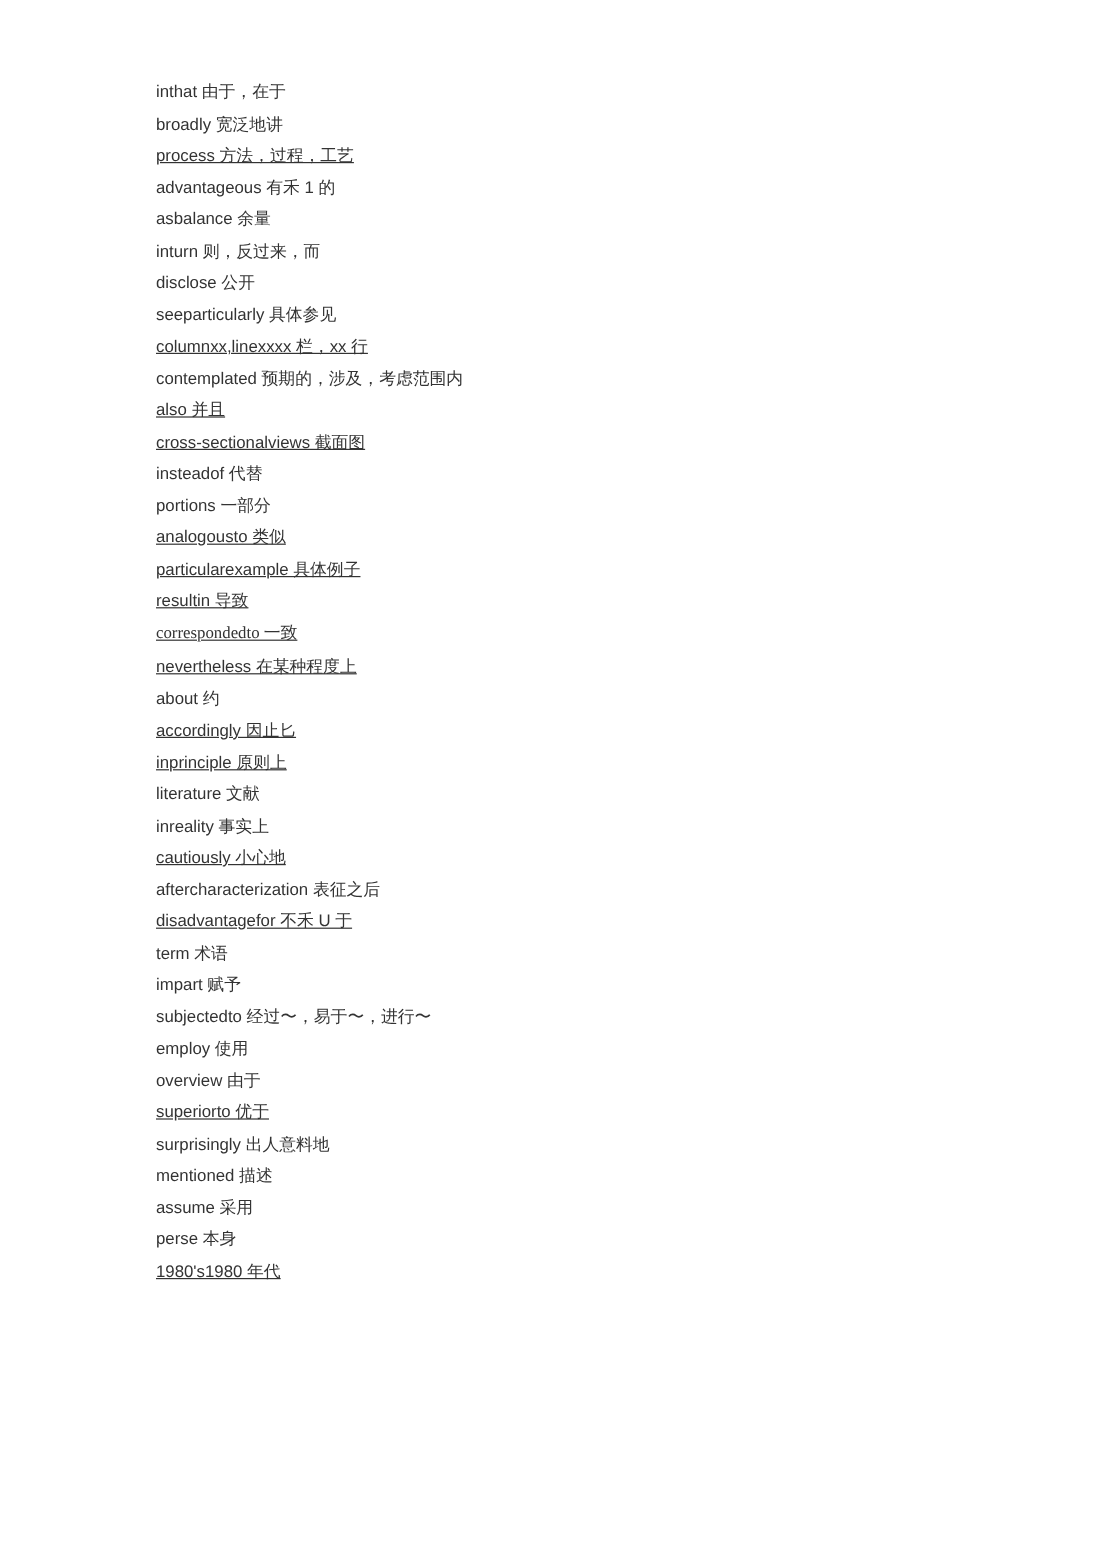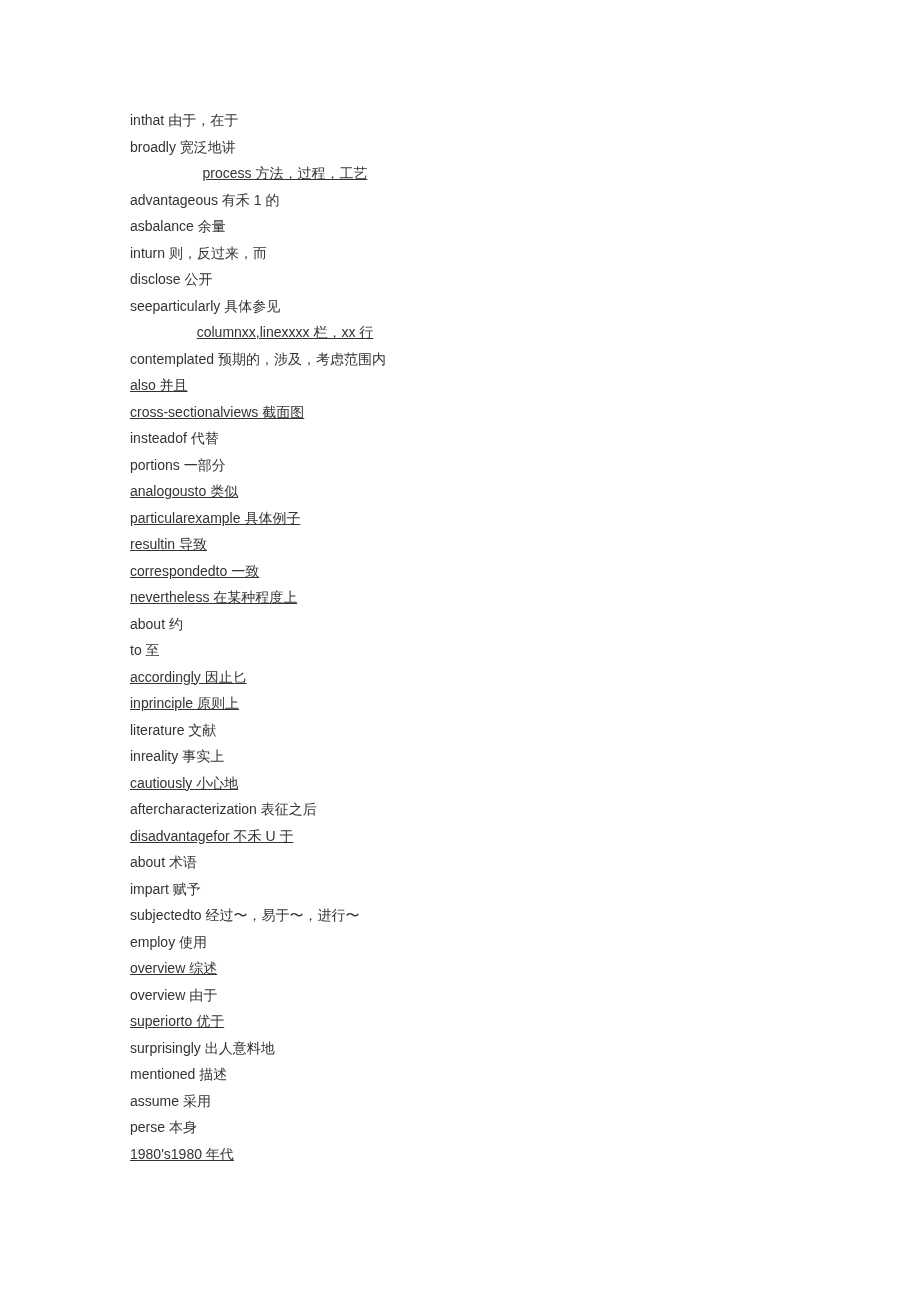--- a/index.html
+++ b/index.html
@@ -5,34 +5,34 @@
   body {
     margin: 0;
     padding: 0;
     background: #fff;
     font-family: Arial, "Microsoft YaHei", sans-serif;
     font-size: 14px;
     color: #333;
     width: 920px;
   }
   .page {
-    padding: 107px 0 0 130px;
+    padding: 63px 0 0 130px;
     width: 340px;
   }
   .entry {
     line-height: 26.5px;
     white-space: nowrap;
   }
   .underlined {
     text-decoration: underline;
     display: inline-block;
   }
-  .underlined.long-a { min-width: 310px; text-align: center; }
+  .underlined.long-a { min-width: 310px; }
   .underlined.long-b { min-width: 250px; }
-  .underlined.long-f { min-width: 305px; }
+  .underlined.long-f { min-width: 305px; font-family: Liberation Serif, serif; }
 </style>
 </head>
 <body>
 
 <div class="page" id="list">
     <div class="entry"><span>inthat 由于，在于</span></div>
     <div class="entry"><span>broadly 宽泛地讲</span></div>
     <div class="entry"><span class="underlined long-a">process 方法，过程，工艺</span></div>
     <div class="entry"><span>advantageous 有禾 1 的</span></div>
     <div class="entry"><span>asbalance 余量</span></div>
@@ -44,33 +44,31 @@
     <div class="entry"><span class="underlined">also 并且</span></div>
     <div class="entry"><span class="underlined">cross-sectionalviews 截面图</span></div>
     <div class="entry"><span>insteadof 代替</span></div>
     <div class="entry"><span>portions 一部分</span></div>
     <div class="entry"><span class="underlined long-b">analogousto 类似</span></div>
     <div class="entry"><span class="underlined">particularexample 具体例子</span></div>
     <div class="entry"><span class="underlined">resultin 导致</span></div>
     <div class="entry"><span class="underlined long-f">correspondedto 一致</span></div>
     <div class="entry"><span class="underlined">nevertheless 在某种程度上</span></div>
     <div class="entry"><span>about 约</span></div>
-    <div class="entry"><span>to 至</span></div>
     <div class="entry"><span class="underlined long-b">accordingly 因止匕</span></div>
     <div class="entry"><span class="underlined">inprinciple 原则上</span></div>
     <div class="entry"><span>literature 文献</span></div>
     <div class="entry"><span>inreality 事实上</span></div>
     <div class="entry"><span class="underlined">cautiously 小心地</span></div>
     <div class="entry"><span>aftercharacterization 表征之后</span></div>
     <div class="entry"><span class="underlined">disadvantagefor 不禾 U 于</span></div>
-    <div class="entry"><span>about 术语</span></div>
+    <div class="entry"><span>term 术语</span></div>
     <div class="entry"><span>impart 赋予</span></div>
     <div class="entry"><span>subjectedto 经过〜，易于〜，进行〜</span></div>
     <div class="entry"><span>employ 使用</span></div>
-    <div class="entry"><span class="underlined">overview 综述</span></div>
     <div class="entry"><span>overview 由于</span></div>
     <div class="entry"><span class="underlined">superiorto 优于</span></div>
     <div class="entry"><span>surprisingly 出人意料地</span></div>
     <div class="entry"><span>mentioned 描述</span></div>
     <div class="entry"><span>assume 采用</span></div>
     <div class="entry"><span>perse 本身</span></div>
     <div class="entry"><span class="underlined">1980's1980 年代</span></div>
   </div>
 
 </body></html>

